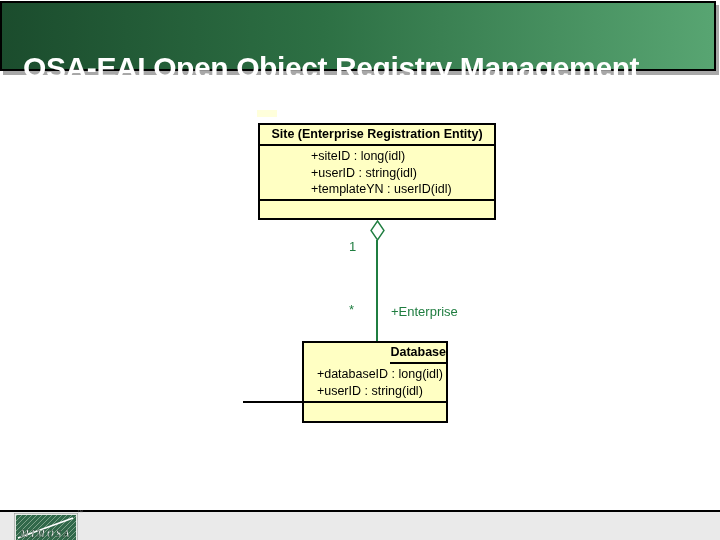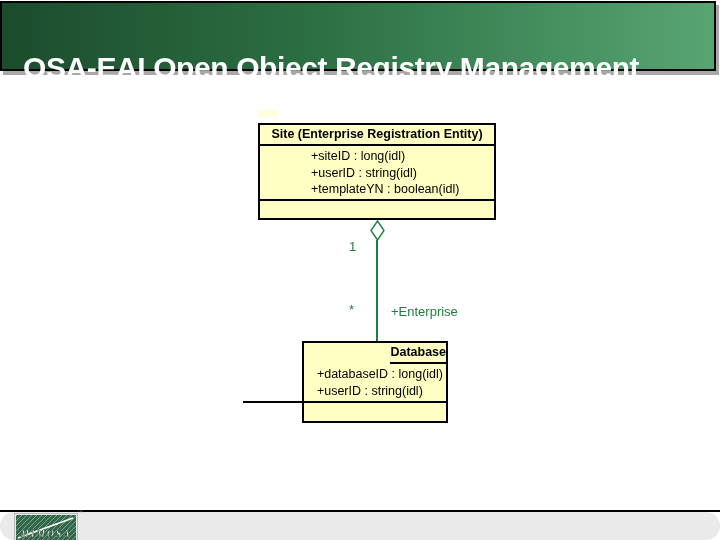--- a/index.html
+++ b/index.html
@@ -96,21 +96,20 @@
     position: absolute;
     left: 0; top: 510px;
     width: 720px; height: 2px;
     background: #000;
   }
   .footer-bar {
     position: absolute;
     left: 0; top: 512px;
     width: 720px; height: 28px;
     background: #eaeaea;
-    border-radius: 14px;
   }
   .logo {
     position: absolute;
     left: 14px; top: 1px;
     width: 64px; height: 30px;
   }
   .tm {
     position: absolute;
     right: -5px; top: -4px;
     font-size: 6px;
@@ -128,21 +127,21 @@
 
   <div class="artifact"></div>
 
   <div>
 
     <div class="cls site-cls">
       <div class="cls-name">Site (Enterprise Registration Entity)</div>
       <div class="cls-attrs">
         <div class="attr">+siteID : long(idl)</div>
         <div class="attr">+userID : string(idl)</div>
-        <div class="attr">+templateYN : boolean(idl)</div>
+        <div class="attr">+templateYN : userID(idl)</div>
       </div>
       <div class="cls-ops"></div>
     </div>
 
     <svg class="diamond-svg" width="17" height="21" viewBox="0 0 17 21">
       <polygon points="8.5,1 15,10.5 8.5,20 2,10.5" fill="#ffffff" stroke="#1f7d40" stroke-width="1.4"></polygon>
     </svg>
 
     <div class="assoc-line"></div>
 

